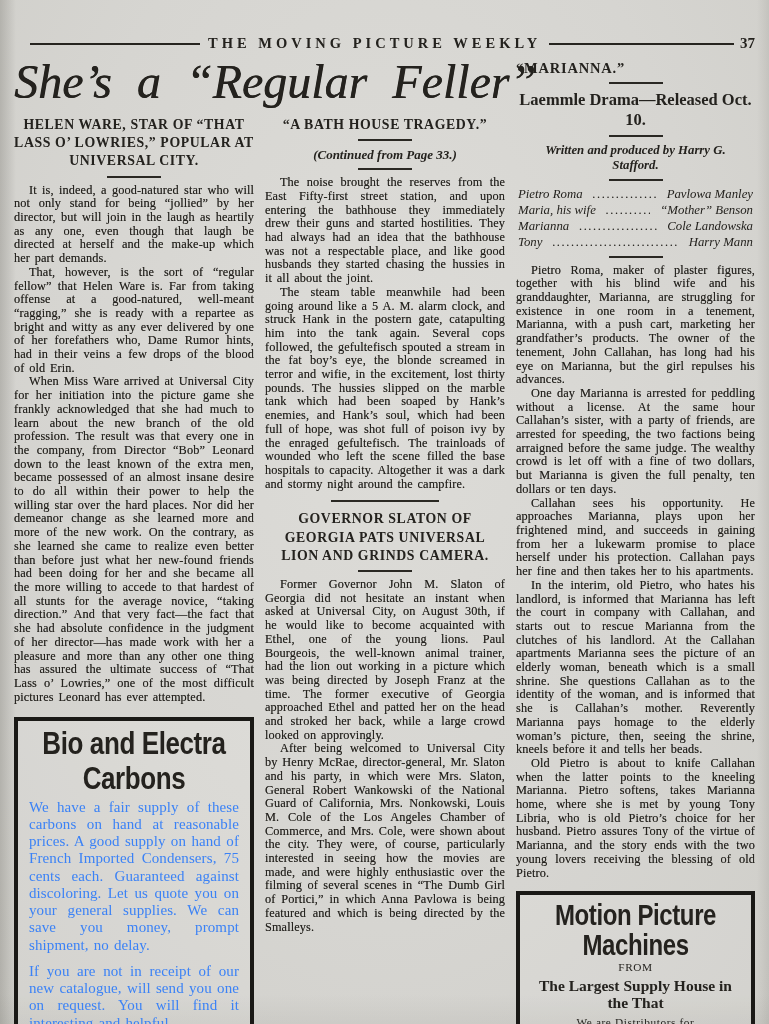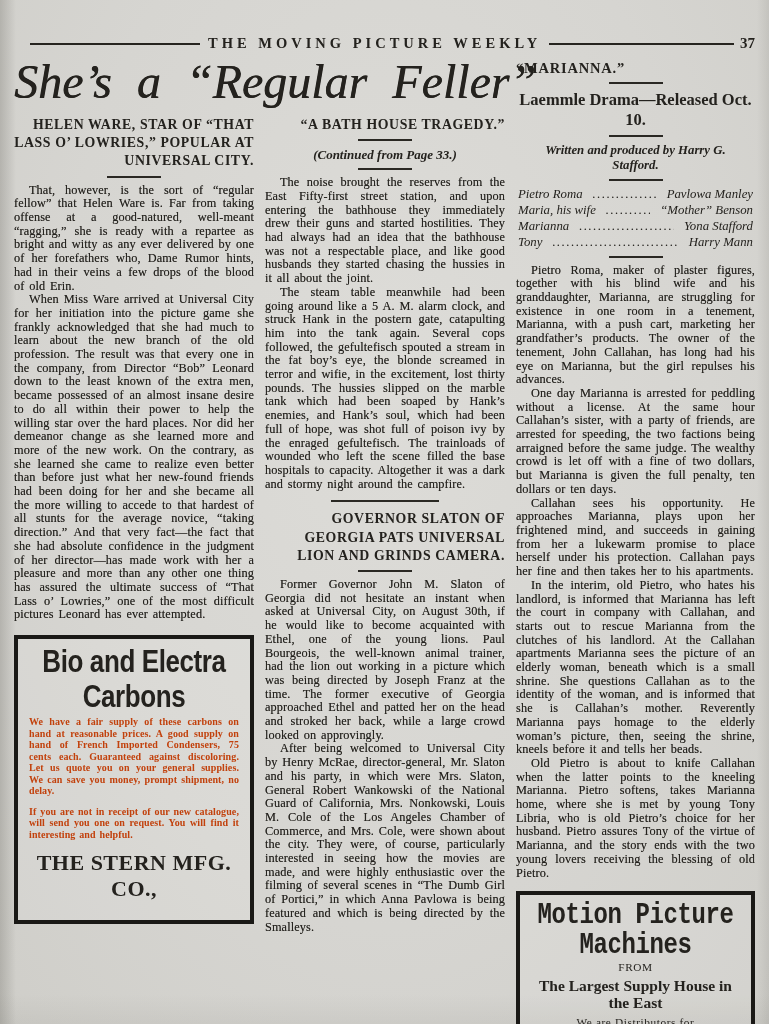--- a/index.html
+++ b/index.html
@@ -38,21 +38,21 @@
     font-family:"Liberation Serif",serif;
     font-style:italic;font-weight:500;
     font-size:48px;line-height:1.0;
     text-align:center;letter-spacing:0px;word-spacing:13px;
     white-space:nowrap;
     text-shadow:0.4px 0 0 #24221e;
   }
 
   h2.art-head{
     margin:0;font-size:13.8px;font-weight:bold;line-height:1.32;
-    text-align:right;letter-spacing:0.6px;
+    text-align:center;letter-spacing:0.6px;
   }
   .rule-sm{width:54px;border-top:2px solid #2a2823;margin:5px auto 6px auto;}
   .rule-md{width:108px;border-top:2px solid #2a2823;margin:9px auto 8px auto;}
   .continued{
     text-align:center;font-weight:bold;font-style:italic;
     font-size:13px;margin:1px 0;
   }
 
   p.body-p{
     margin:0;font-size:12.3px;line-height:1.115;
@@ -80,25 +80,25 @@
   .ad.stern{margin-top:13px;padding:10px 11px 12px 11px;}
   .ad.swaab{margin-top:11px;padding:8px 9px 10px 9px;text-align:center;}
 
   .gothic{
     font-family:"Liberation Sans",sans-serif;font-weight:bold;
     letter-spacing:-0.4px;
   }
   .stretch{display:inline-block;transform:scaleY(1.22);transform-origin:50% 60%;}
 
   .stern-headline{font-size:26px;text-align:center;margin:2px 0 8px 0;line-height:1.1;}
-  .ad-body{margin:0 0 9px 0;font-size:10px;line-height:1.15;text-align:justify;font-weight:bold;
-           letter-spacing:0.1px;word-spacing:1.2px;color:#c2410c;}
+  .ad-body{margin:0 0 9px 0;font-size:15px;line-height:1.15;text-align:justify;font-weight:normal;
+           letter-spacing:0.1px;word-spacing:1.2px;color:#3b82f6;}
   .stern-company{font-size:22px;font-weight:bold;text-align:center;margin:10px 0 6px 0;letter-spacing:0.5px;}
 
-  .swaab-headline{font-size:24px;line-height:1.05;margin:3px 0 0 0;font-family:Liberation Mono, monospace;}
+  .swaab-headline{font-size:24px;line-height:1.05;margin:3px 0 0 0;}
   .sw-small{font-size:11.3px;font-weight:normal;letter-spacing:0.6px;margin:4px 0;}
   .sw-big{font-size:15.5px;font-weight:bold;line-height:1.15;margin:3px auto;max-width:200px;}
   .sw-minusa{font-size:20px;line-height:1.05;margin:4px 0;}
 </style>
 </head>
 <body>
 
 <div class="page">
 
   <header class="masthead">
@@ -111,20 +111,21 @@
   <div class="cols">
 
     <div class="left-two">
       <h1 class="main-title">She’s  a  “Regular  Feller”</h1>
 
       <div class="two-cols">
 
         <div class="col">
           <h2 class="art-head">HELEN WARE, STAR OF “THAT LASS O’ LOWRIES,” POPULAR AT UNIVERSAL CITY.</h2>
           <div class="rule-sm"></div>
+          <p class="body-p">It is, indeed, a good-natured star who will not only stand for being “jollied” by her director, but will join in the laugh as heartily as any one, even though that laugh be directed at herself and the make-up which her part demands.</p>
           <p class="body-p">That, however, is the sort of “regular fellow” that Helen Ware is.  Far from taking offense at a good-natured, well-meant “ragging,” she is ready with a repartee as bright and witty as any ever delivered by one of her forefathers who, Dame Rumor hints, had in their veins a few drops of the blood of old Erin.</p>
           <p class="body-p">When Miss Ware arrived at Universal City for her initiation into the picture game she frankly acknowledged that she had much to learn about the new branch of the old profession.  The result was that every one in the company, from Director “Bob” Leonard down to the least known of the extra men, became possessed of an almost insane desire to do all within their power to help the willing star over the hard places.  Nor did her demeanor change as she learned more and more of the new work.  On the contrary, as she learned she came to realize even better than before just what her new-found friends had been doing for her and she became all the more willing to accede to that hardest of all stunts for the average novice, “taking direction.”  And that very fact—the fact that she had absolute confidence in the judgment of her director—has made work with her a pleasure and more than any other one thing has assured the ultimate success of “That Lass o’ Lowries,” one of the most difficult pictures Leonard has ever attempted.</p>
 
           <div class="ad stern">
             <div class="stern-headline gothic">
               <span class="stretch">Bio and Electra Carbons</span>
             </div>
             <p class="ad-body">We have a fair supply of these carbons on hand at reasonable prices. A good supply on hand of French Imported Condensers, 75 cents each. Guaranteed against discoloring. Let us quote you on your general supplies.  We can save you money, prompt shipment, no delay.</p>
             <p class="ad-body">If you are not in receipt of our new catalogue, will send you one on request.  You will find it interesting and helpful.</p>
             <div class="stern-company">THE STERN MFG. CO.,</div>
@@ -165,42 +166,42 @@
           <span class="cast-actor">Pavlowa Manley</span>
         </div>
         <div class="cast-row">
           <span class="cast-role">Maria, his wife</span>
           <span class="cast-dots"></span>
           <span class="cast-actor">“Mother” Benson</span>
         </div>
         <div class="cast-row">
           <span class="cast-role">Marianna</span>
           <span class="cast-dots"></span>
-          <span class="cast-actor">Yona Stafford</span>
+          <span class="cast-actor">Cole Landowska</span>
         </div>
         <div class="cast-row">
           <span class="cast-role">Tony</span>
           <span class="cast-dots"></span>
           <span class="cast-actor">Harry Mann</span>
         </div>
       </div>
       <div class="rule-sm"></div>
 
       <p class="body-p">Pietro Roma, maker of plaster figures, together with his blind wife and his granddaughter, Marianna, are struggling for existence in one room in a tenement, Marianna, with a push cart, marketing her grandfather’s products.  The owner of the tenement, John Callahan, has long had his eye on Marianna, but the girl repulses his advances.</p>
       <p class="body-p">One day Marianna is arrested for peddling without a license.  At the same hour Callahan’s sister, with a party of friends, are arrested for speeding, the two factions being arraigned before the same judge.  The wealthy crowd is let off with a fine of two dollars, but Marianna is given the full penalty, ten dollars or ten days.</p>
       <p class="body-p">Callahan sees his opportunity.  He approaches Marianna, plays upon her frightened mind, and succeeds in gaining from her a lukewarm promise to place herself under his protection.  Callahan pays her fine and then takes her to his apartments.</p>
       <p class="body-p">In the interim, old Pietro, who hates his landlord, is informed that Marianna has left the court in company with Callahan, and starts out to rescue Marianna from the clutches of his landlord.  At the Callahan apartments Marianna sees the picture of an elderly woman, beneath which is a small shrine.  She questions Callahan as to the identity of the woman, and is informed that she is Callahan’s mother.  Reverently Marianna pays homage to the elderly woman’s picture, then, seeing the shrine, kneels before it and tells her beads.</p>
       <p class="body-p">Old Pietro is about to knife Callahan when the latter points to the kneeling Marianna.  Pietro softens, takes Marianna home, where she is met by young Tony Libria, who is old Pietro’s choice for her husband.  Pietro assures Tony of the virtue of Marianna, and the story ends with the two young lovers receiving the blessing of old Pietro.</p>
 
       <div class="ad swaab">
         <div class="swaab-headline gothic">
           <span class="stretch">Motion Picture Machines</span>
         </div>
         <div class="sw-small">FROM</div>
-        <div class="sw-big">The Largest Supply House in the East</div>
+        <div class="sw-big">The Largest Supply House in the That</div>
         <div class="sw-small">We are Distributors for</div>
         <div class="sw-minusa gothic">
           <span class="stretch">Minusa Gold Fibre Screens</span>
         </div>
 
       </div>
     </div>
 
   </div>
 </div>

